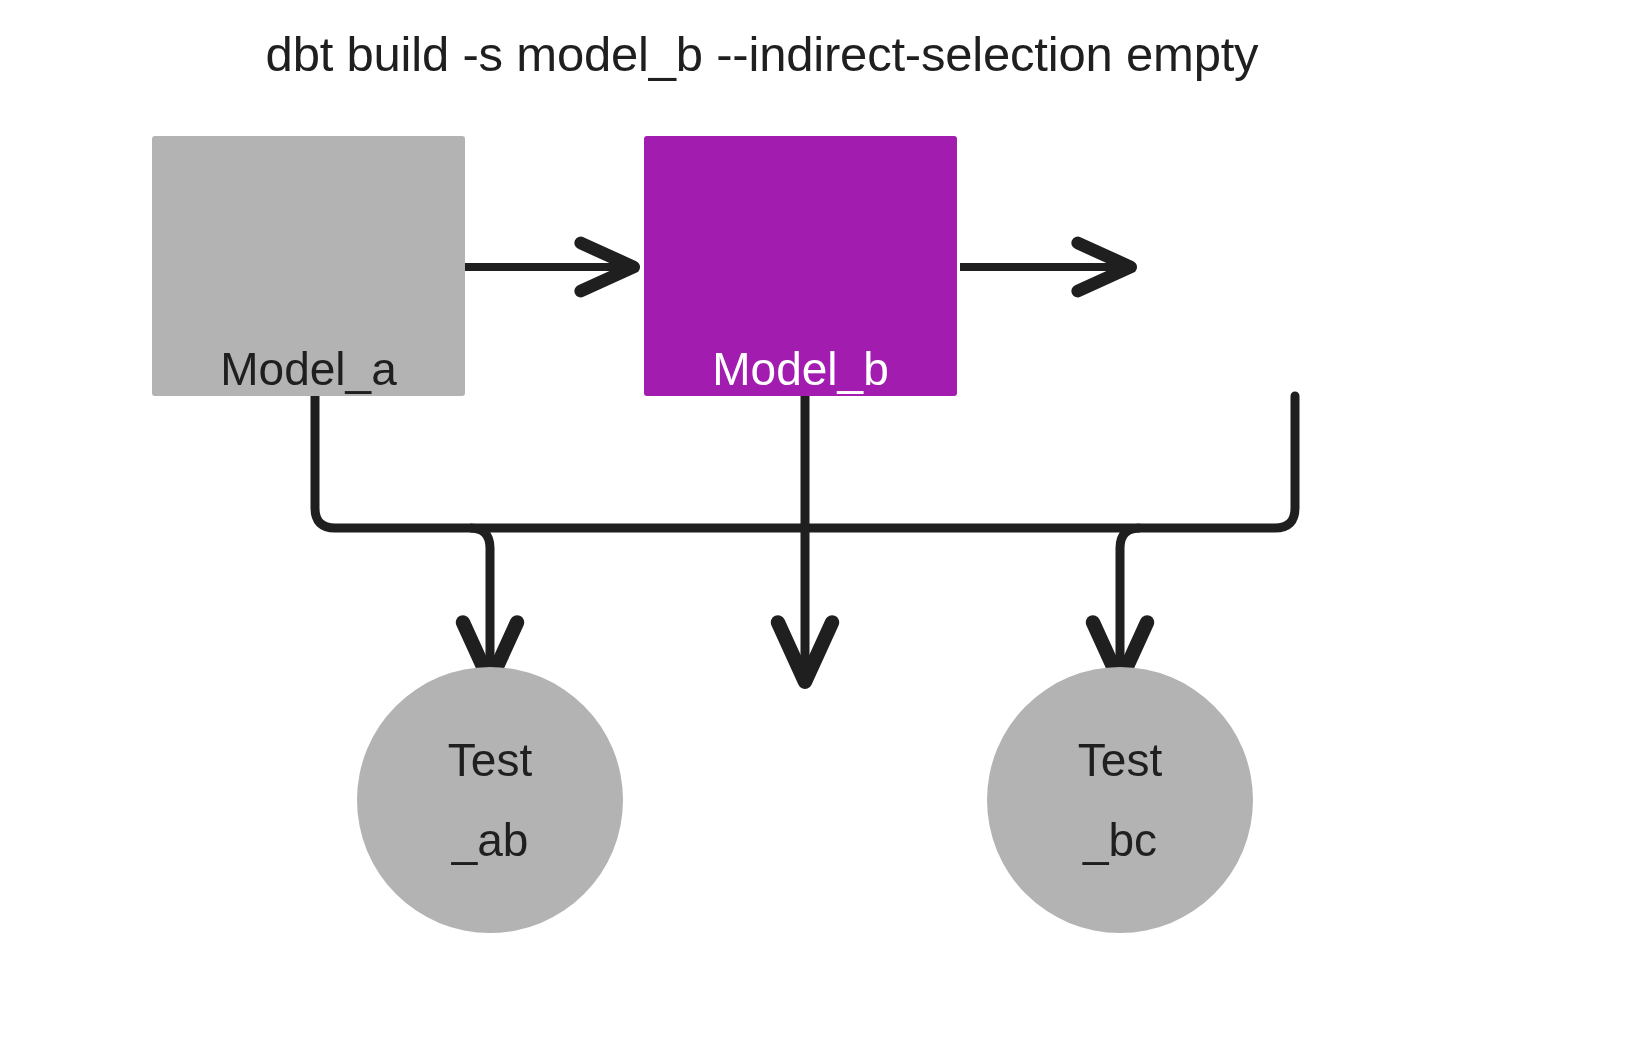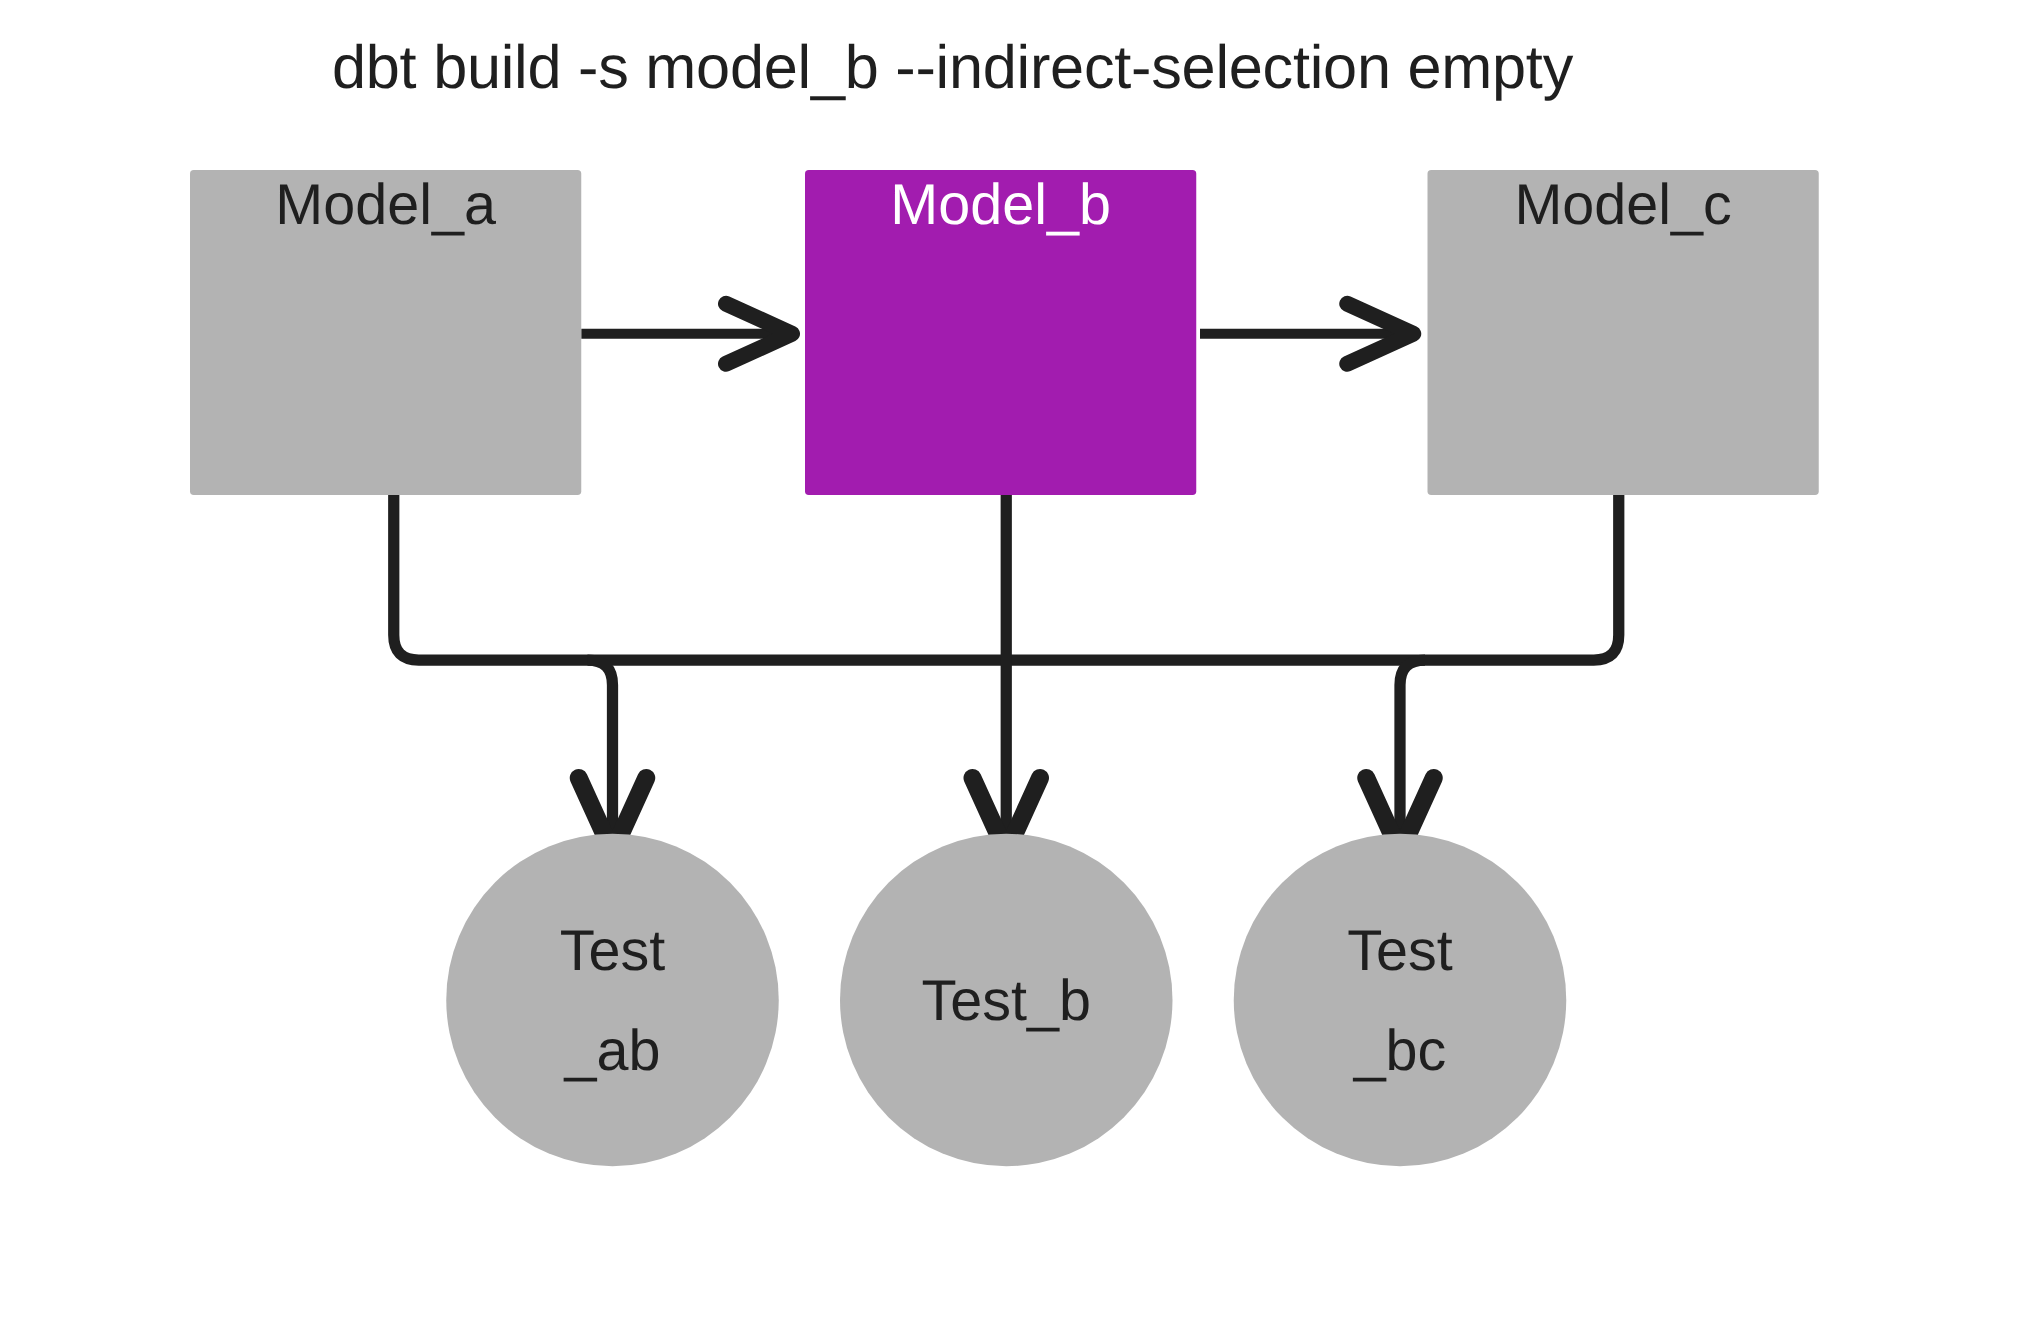--- a/index.html
+++ b/index.html
@@ -43,21 +43,21 @@
     white-space: pre;
     font-family: "Liberation Sans", sans-serif;
   }
 
   .node-box {
     position: absolute;
     width: 313px;
     height: 260px;
     border-radius: 3px;
     display: flex;
-    align-items: flex-start;
+    align-items: flex-end;
     justify-content: center;
     font-size: 46px;
     font-weight: 400;
     color: #1f1f1f;
     font-family: "Liberation Sans", sans-serif;
     box-sizing: border-box;
   }
   .node-box.gray   { background: #b3b3b3; }
   .node-box.accent { background: #a21caf; color: #ffffff; }
 
@@ -118,31 +118,25 @@
   </svg>
 
   <div id="model-a" class="node-box gray">
     <span>Model_a</span>
   </div>
 
   <div id="model-b" class="node-box accent">
     <span>Model_b</span>
   </div>
 
-  <div id="model-c" class="node-box gray">
-    <span>Model_c</span>
-  </div>
 
   <div id="test-ab" class="node-circle">
     <span class="circle-line">Test</span>
     <span class="circle-line">_ab</span>
   </div>
 
-  <div id="test-b" class="node-circle">
-    <span class="circle-line">Test_b</span>
-  </div>
 
   <div id="test-bc" class="node-circle">
     <span class="circle-line">Test</span>
     <span class="circle-line">_bc</span>
   </div>
 
 </div>
 
 </body></html>

